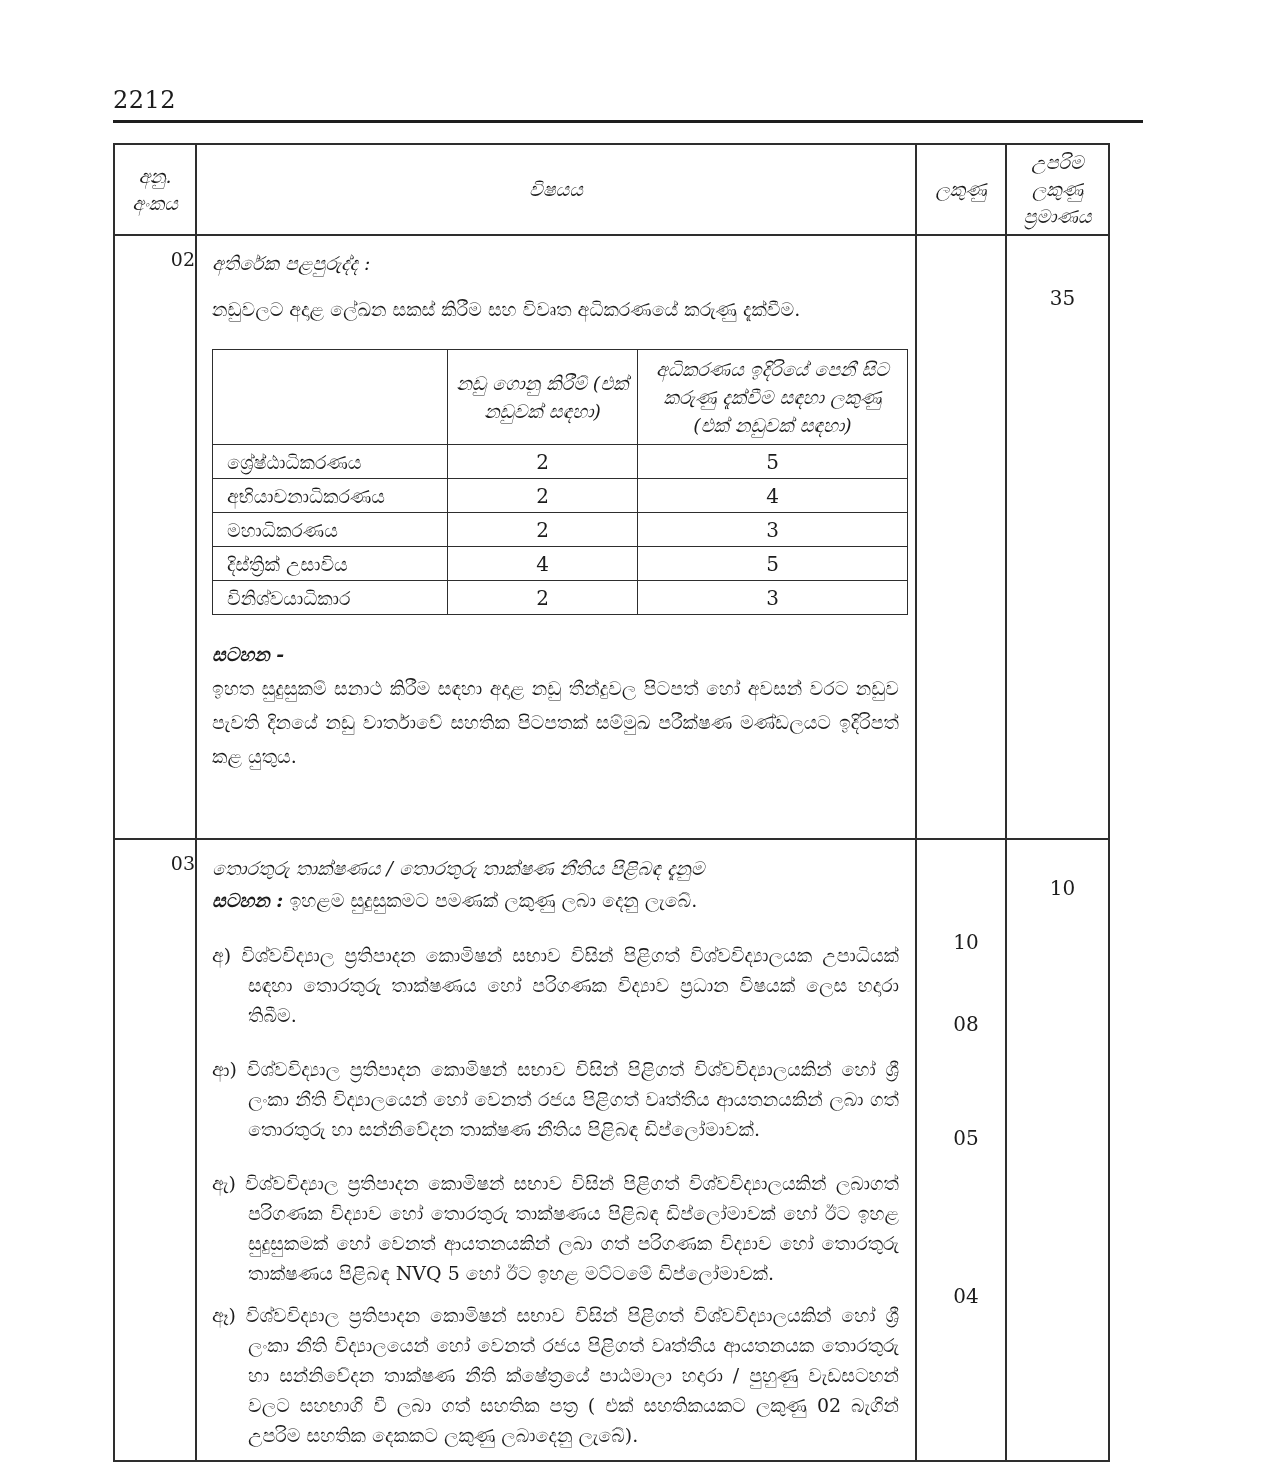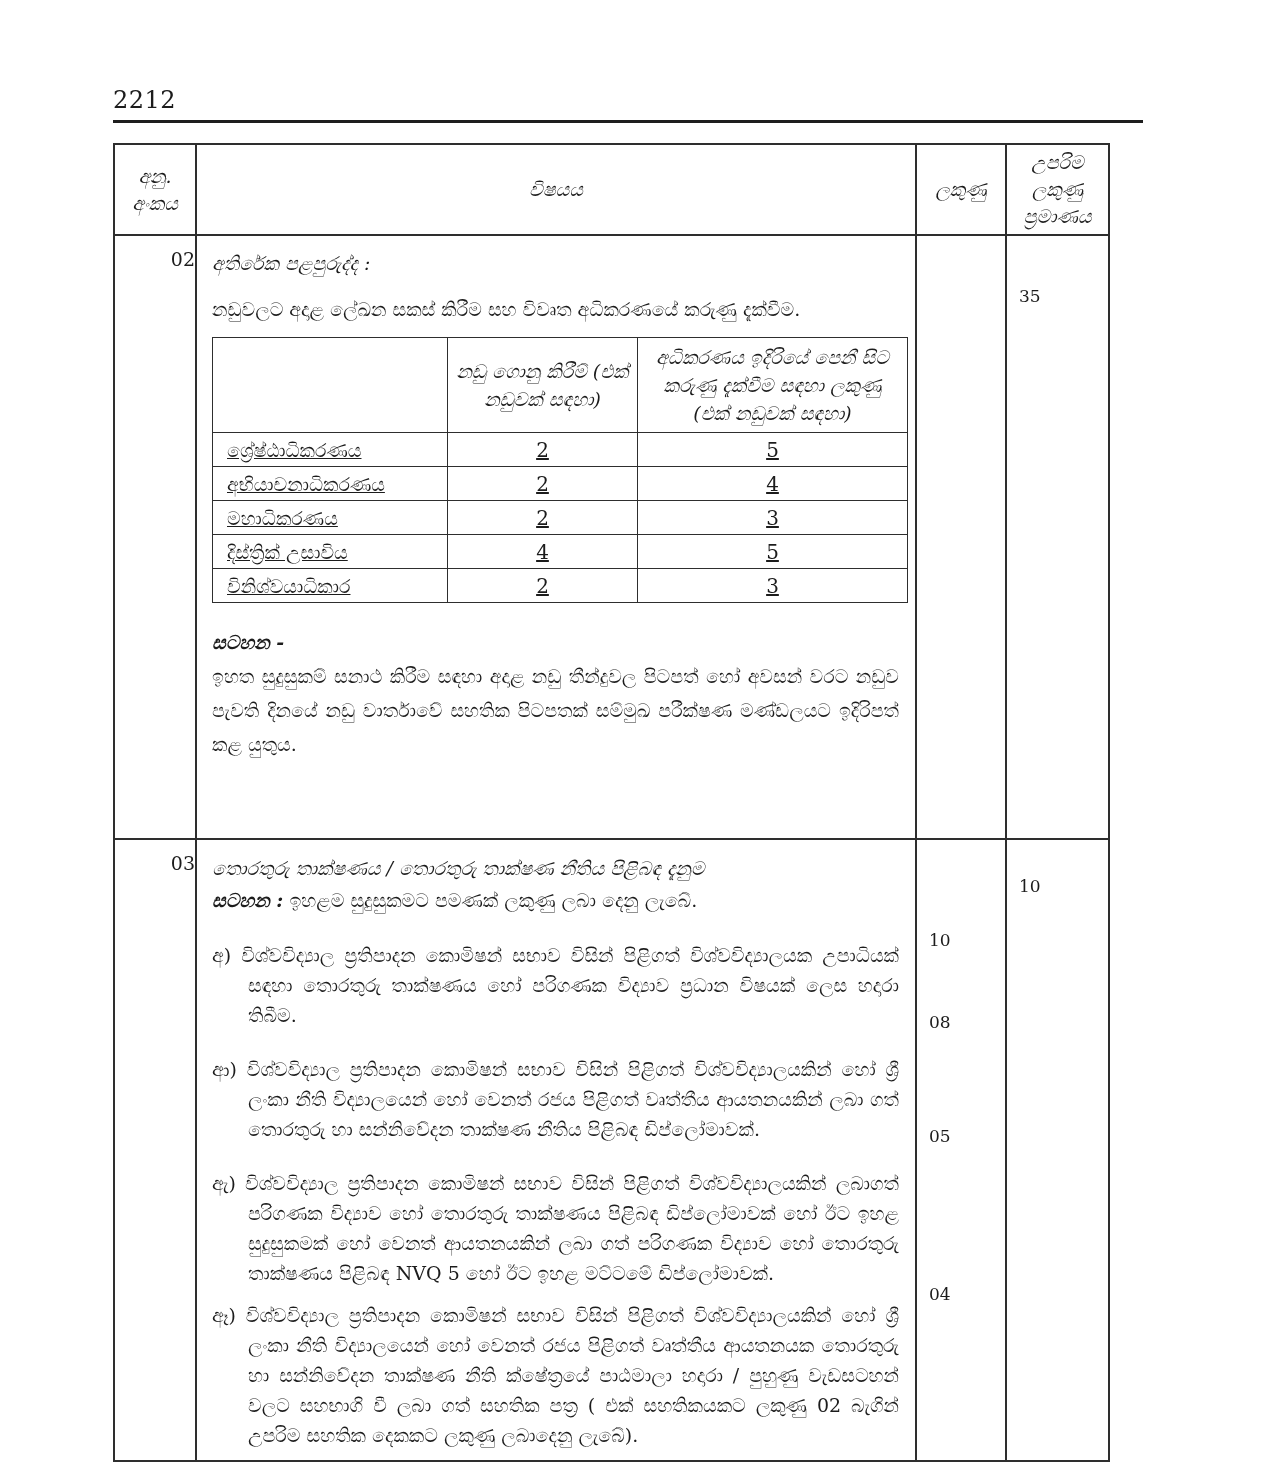--- a/index.html
+++ b/index.html
@@ -46,49 +46,49 @@
   }
   .col-serial  { width: 82px; }
   .col-subject { width: 720px; }
   .col-marks   { width: 90px; }
   .col-max     { width: 103px; }
 
   .serial-cell { text-align: right; padding-top: 12px; font-size: 19px; }
   .subject-cell { padding: 12px 12px 10px 15px; line-height: 30px; }
   .marks-cell, .max-cell { position: relative; text-align: center; }
   .marks-cell span, .max-cell span {
-    position: absolute; left: 12px; width: 100%; text-align: left;
-    font-size: 17px;
+    position: absolute; left: 5px; width: 100%; text-align: center;
+    font-size: 20px;
   }
 
   .row02 { height: 604px; }
   .row03 { height: 572px; }
 
   .italic { font-style: italic; }
   .bold-italic { font-style: italic; font-weight: bold; }
 
   .row-title { line-height: 30px; }
   .intro { margin-top: 16px; line-height: 30px; }
 
   
-  .nested-table { margin-top: 13px; width: 695px; table-layout: fixed; }
+  .nested-table { margin-top: 25px; width: 695px; table-layout: fixed; }
   .nested-table th, .nested-table td {
     border: 1.5px solid #2e2e2e;
     font-size: 19px;
   }
   .nested-table thead th {
     height: 95px;
     font-style: italic; font-weight: normal;
     text-align: center; vertical-align: middle;
     line-height: 28px; padding: 4px 8px;
   }
   .ncol-court { width: 235px; }
   .ncol-file  { width: 190px; }
   .ncol-app   { width: 270px; }
-  .nested-table tbody td { height: 34px; vertical-align: middle; text-decoration: underline; }
+  .nested-table tbody td { height: 34px; vertical-align: middle; }
   .nested-table tbody td.court-name { padding-left: 14px; text-align: left; }
   .nested-table tbody td.num { text-align: center; font-size: 20px; }
 
   .note-label { margin-top: 24px; line-height: 30px; }
   .note-text { margin-top: 2px; line-height: 34px; text-align: justify; padding-right: 4px; }
 
   
   .r3-title { line-height: 32px; font-style: italic; }
   .r3-noteline { line-height: 32px; }
   .item {

